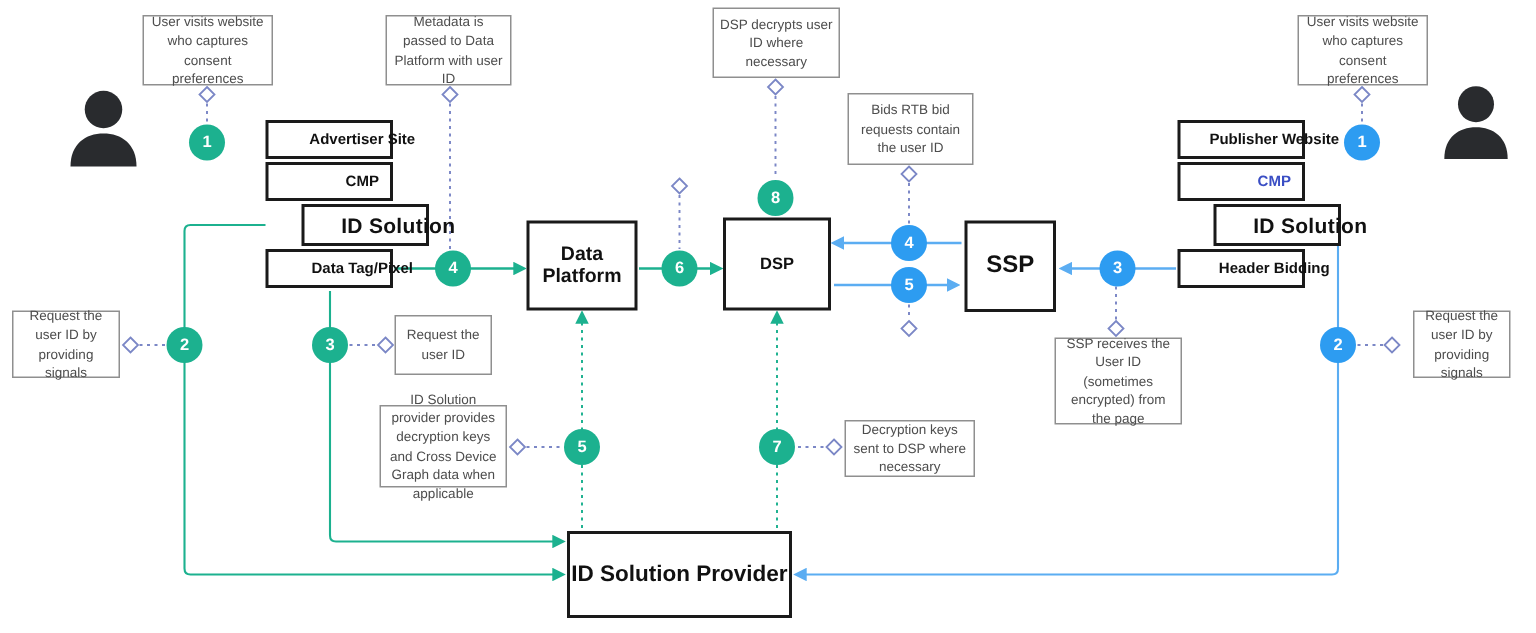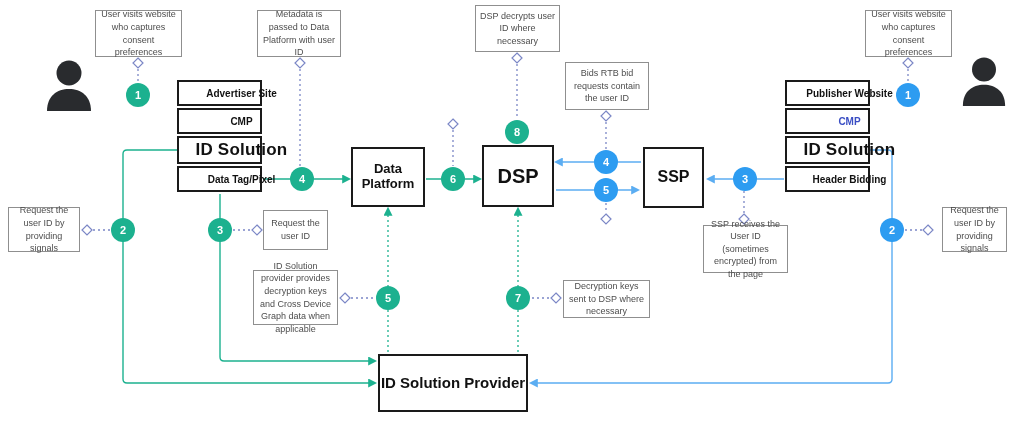--- a/index.html
+++ b/index.html
@@ -7,21 +7,21 @@
     --cmp-blue:#3a4ec4; --box-border:#1a1a1a; --ann-border:#8f8f8f; --ann-text:#4d4d4d;
     --person:#292b2e;
   }
   html,body{margin:0;padding:0;background:#fff;}
   .canvas{position:relative;width:1024px;height:422px;background:#fff;overflow:hidden;
           font-family:"Liberation Sans",sans-serif;}
   svg.lines{position:absolute;left:0;top:0;z-index:1;}
   .srow{position:absolute;z-index:2;background:#fff;border:2px solid var(--box-border);
         box-sizing:border-box;display:flex;align-items:center;justify-content:center;
         font-weight:bold;font-size:10px;color:#111;white-space:nowrap;padding-left:44px;}
-  .srow.big{font-size:17px;letter-spacing:.2px;}
+  .srow.big{font-size:14px;letter-spacing:.2px;margin-left:24px;}
   .srow.cmpblue{color:var(--cmp-blue);}
   .node{position:absolute;z-index:2;background:#fff;border:2.5px solid var(--box-border);
         box-sizing:border-box;display:flex;align-items:center;justify-content:center;
         font-weight:bold;color:#111;text-align:center;line-height:1.15;}
   .ann{position:absolute;z-index:2;background:#fff;border:1px solid var(--ann-border);
        box-sizing:border-box;display:flex;align-items:center;justify-content:center;
        text-align:center;font-size:9px;color:var(--ann-text);line-height:1.4;padding:2px 4px;}
   .badge{position:absolute;z-index:3;width:24px;height:24px;border-radius:50%;
          display:flex;align-items:center;justify-content:center;color:#fff;
          font-size:11px;font-weight:bold;}
@@ -104,34 +104,34 @@
   <div class="srow" style="left:177px;top:108px;width:85px;height:26px">CMP</div>
   <div class="srow big" style="left:177px;top:136px;width:85px;height:28px">ID Solution</div>
   <div class="srow" style="left:177px;top:166px;width:85px;height:26px">Data Tag/Pixel</div>
 
   <div class="srow" style="left:785px;top:80px;width:85px;height:26px">Publisher Website</div>
   <div class="srow cmpblue" style="left:785px;top:108px;width:85px;height:26px">CMP</div>
   <div class="srow big" style="left:785px;top:136px;width:85px;height:28px">ID Solution</div>
   <div class="srow" style="left:785px;top:166px;width:85px;height:26px">Header Bidding</div>
 
   <div class="node" style="left:351px;top:147px;width:74px;height:60px;font-size:13px">Data Platform</div>
-  <div class="node" style="left:482px;top:145px;width:72px;height:62px;font-size:20px">DSP</div>
+  <div class="node" style="left:482px;top:145px;width:72px;height:62px;font-size:11px">DSP</div>
   <div class="node" style="left:643px;top:147px;width:61px;height:61px;font-size:16px">SSP</div>
   <div class="node" style="left:378px;top:354px;width:150px;height:58px;font-size:15px">ID Solution Provider</div>
 
   <div class="ann" style="left:95px;top:10px;width:87px;height:47px">User visits website who captures consent preferences</div>
   <div class="ann" style="left:257px;top:10px;width:84px;height:47px">Metadata is passed to Data Platform with user ID</div>
   <div class="ann" style="left:475px;top:5px;width:85px;height:47px">DSP decrypts user ID where necessary</div>
   <div class="ann" style="left:565px;top:62px;width:84px;height:48px">Bids RTB bid requests contain the user ID</div>
   <div class="ann" style="left:865px;top:10px;width:87px;height:47px">User visits website who captures consent preferences</div>
   <div class="ann" style="left:8px;top:207px;width:72px;height:45px">Request the user ID by providing signals</div>
   <div class="ann" style="left:263px;top:210px;width:65px;height:40px">Request the user ID</div>
   <div class="ann" style="left:253px;top:270px;width:85px;height:55px">ID Solution provider provides decryption keys and Cross Device Graph data when applicable</div>
   <div class="ann" style="left:563px;top:280px;width:87px;height:38px">Decryption keys sent to DSP where necessary</div>
-  <div class="ann" style="left:703px;top:225px;width:85px;height:48px">SSP receives the User ID (sometimes encrypted) from the page</div>
+  <div class="ann" style="left:703px;top:225px;width:85px;height:58px">SSP receives the User ID (sometimes encrypted) from the page</div>
   <div class="ann" style="left:942px;top:207px;width:65px;height:45px">Request the user ID by providing signals</div>
 
   <div class="badge g" style="left:126px;top:83px">1</div>
   <div class="badge g" style="left:111px;top:218px">2</div>
   <div class="badge g" style="left:208px;top:218px">3</div>
   <div class="badge g" style="left:290px;top:167px">4</div>
   <div class="badge g" style="left:376px;top:286px">5</div>
   <div class="badge g" style="left:441px;top:167px">6</div>
   <div class="badge g" style="left:506px;top:286px">7</div>
   <div class="badge g" style="left:505px;top:120px">8</div>

